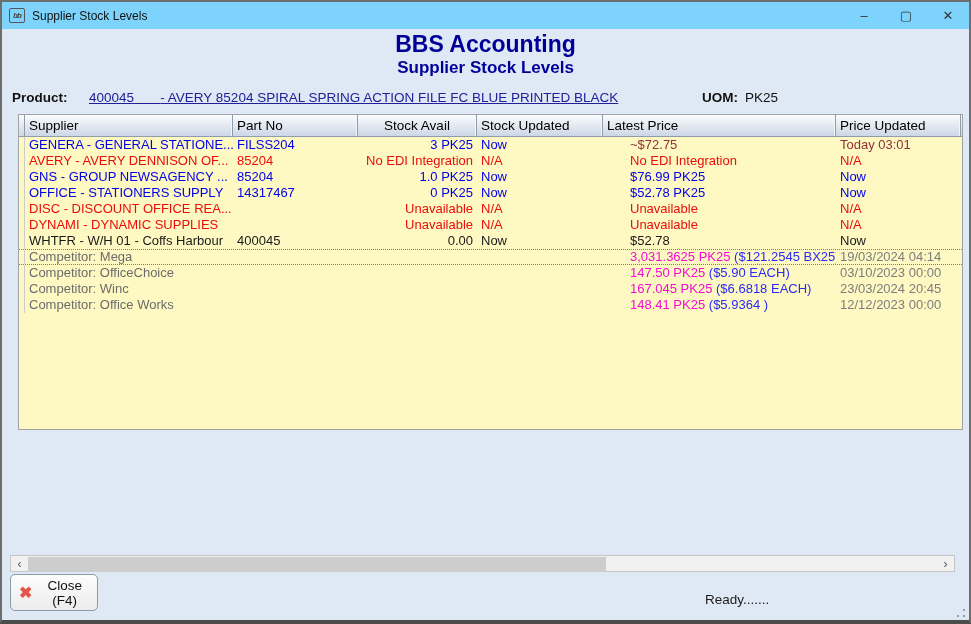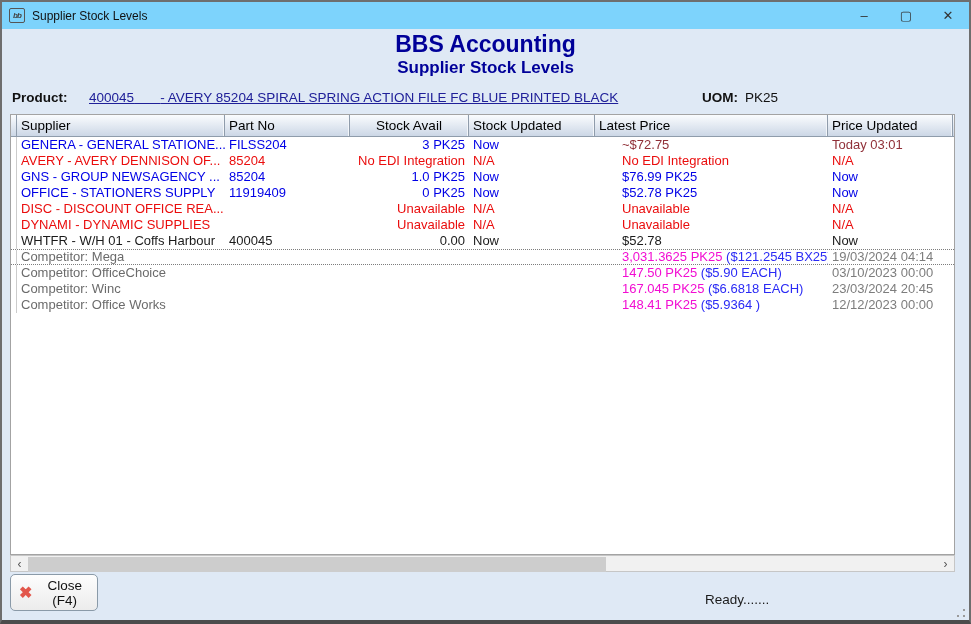--- a/index.html
+++ b/index.html
@@ -29,22 +29,22 @@
     font-size:17px; font-weight:bold; color:#000099; }
   
   .product-line { position:absolute; top:88px; left:10px; right:8px; height:18px;
     font-size:13.5px; color:#111; white-space:nowrap;padding-left:18px; }
   .product-label { position:absolute; left:0; font-weight:bold; }
   .product-link { position:absolute; left:77px; color:#202099; text-decoration:underline; white-space:pre; }
   .uom-label { position:absolute; left:690px; font-weight:bold; }
   .uom-value { position:absolute; left:733px; }
   
   .table-wrap {
-    position:absolute; left:8px; top:112px; width:945px; height:441px;
-    background:#ffffff; border:1px solid #a3a3a3; overflow:hidden;
+    position:absolute; left:16px; top:112px; width:945px; height:316px;
+    background:#fef9c3; border:1px solid #a3a3a3; overflow:hidden;
   }
   .grid-row { display:grid; grid-template-columns:6px 208px 125px 119px 126px 233px 125px minmax(0,1fr); }
   .thead {
     height:22px; line-height:21px; font-size:13.5px; color:#000;
     background:linear-gradient(#fafcfe,#ccd7e6);
     border-bottom:1px solid #8f9cab;
   }
   .thead .hcell { padding:0 4px; border-right:1px solid #8f9cab; box-shadow:inset -1px 0 0 #f3f6fa;
     overflow:hidden; white-space:nowrap; }
   .thead .hcell.right { text-align:center; }
@@ -143,21 +143,21 @@
       <div class="c-part t-blue">85204</div>
       <div class="c-avail t-blue">1.0 PK25</div>
       <div class="c-supd t-blue">Now</div>
       <div class="c-price"><span class="c-price-main t-blue">$76.99 PK25</span><span class="c-price-paren"></span></div>
       <div class="c-pupd t-blue">Now</div>
       <div class="c-extra t-blue">U</div>
     </div>
         <div class="grid-row trow">
       <div class="gutter"></div>
       <div class="c-sup t-blue">OFFICE - STATIONERS SUPPLY</div>
-      <div class="c-part t-blue">11919409</div>
+      <div class="c-part t-blue">14317467</div>
       <div class="c-avail t-blue">0 PK25</div>
       <div class="c-supd t-blue">Now</div>
       <div class="c-price"><span class="c-price-main t-blue">$52.78 PK25</span><span class="c-price-paren"></span></div>
       <div class="c-pupd t-blue">Now</div>
       <div class="c-extra t-blue">F</div>
     </div>
         <div class="grid-row trow">
       <div class="gutter"></div>
       <div class="c-sup t-red">DISC - DISCOUNT OFFICE REA...</div>
       <div class="c-part"></div>

